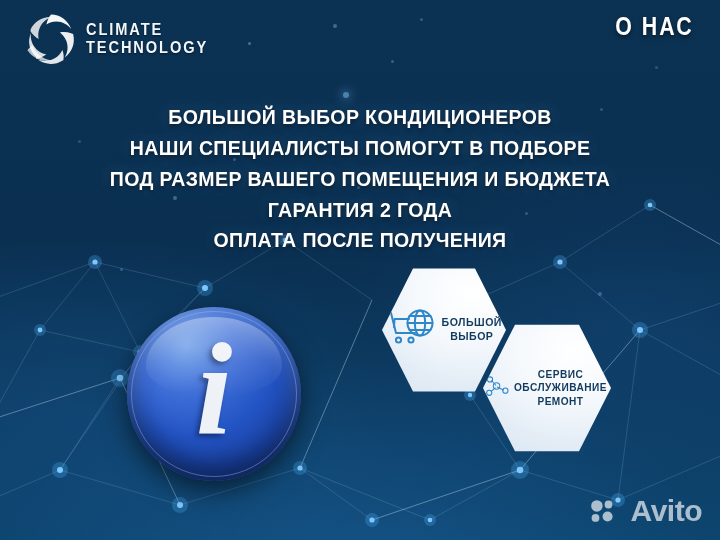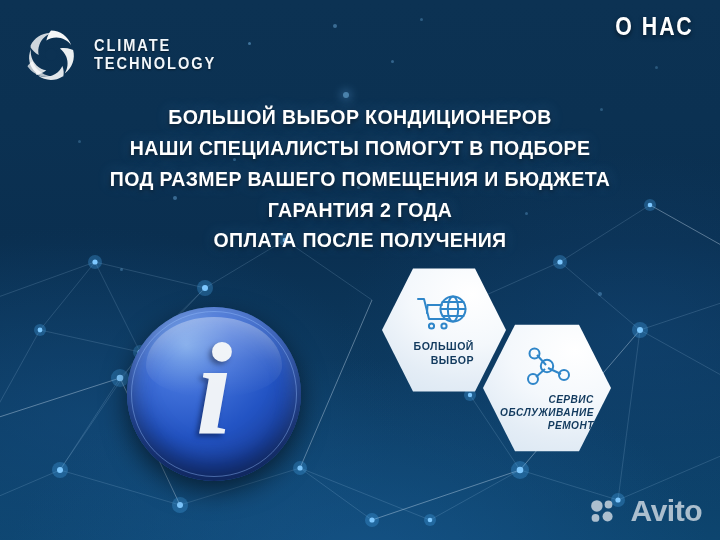--- a/index.html
+++ b/index.html
@@ -22,22 +22,22 @@
   .netsvg{position:absolute;inset:0;width:720px;height:540px;}
   .nline{stroke:#bfe2ff;stroke-width:0.7;opacity:0.22;}
   .nline.bright{stroke:#dff0ff;stroke-width:1.0;opacity:0.36;}
   .nnode{fill:#7ec8ff;}
   .nglow{fill:#4aa8ee;opacity:0.30;}
 
   .bokeh{position:absolute;border-radius:50%;background:#7fc4f5;pointer-events:none;}
 
   
   .logo-wrap{
-    position:absolute;left:22px;top:24px;height:62px;
-    display:flex;align-items:center;gap:14px;
+    position:absolute;left:22px;top:8px;height:62px;
+    display:flex;align-items:center;gap:6px;
   }
   .logo-mark{width:58px;height:58px;flex:none;}
   .logo-text{
     display:flex;flex-direction:column;justify-content:center;
     color:#f2f7fb;letter-spacing:2.2px;line-height:1.08;
   }
   .logo-text .l1,.logo-text .l2{
     font-size:17px;font-weight:700;
     font-family:"Liberation Sans Narrow","Liberation Sans",sans-serif;
     transform:scaleX(0.86);transform-origin:left center;
@@ -94,34 +94,34 @@
     text-shadow:-3px 3px 5px rgba(10,26,70,.60);
     user-select:none;
   }
 
   
   .hex{
     position:absolute;
     clip-path:polygon(25% 2%, 75% 2%, 100% 50%, 75% 98%, 25% 98%, 0% 50%);
     background:
       radial-gradient(ellipse 120% 95% at 72% 22%, #ffffff 0%, #f4f8fc 42%, #e4edf6 72%, #d9e6f2 100%);
-    display:flex;flex-direction:column;align-items:center;justify-content:center;
+    display:flex;flex-direction:row;align-items:center;justify-content:center;
     box-shadow:0 6px 18px rgba(0,0,0,.45);
-    text-align:right;
+    text-align:center;
   }
   .hex .ic{display:block;margin-bottom:5px;}
   .hex .cap{
     color:#123a5e;font-weight:700;line-height:1.2;letter-spacing:0.5px;
     font-family:"Liberation Sans Narrow","Liberation Sans",sans-serif;
     transform:scaleX(0.92);
   }
 
   #hex-choice{ left:382px; top:266px; width:124px; height:128px; }
   #hex-choice .cap{font-size:11.5px;}
-  #hex-service{ left:483px; top:322px; width:128px; height:132px;font-style:italic; }
+  #hex-service{ left:483px; top:322px; width:128px; height:132px; }
   #hex-service .cap{font-size:11px;}
   #hex-warranty{ left:378px; top:388px; width:124px; height:126px; }
   #hex-warranty .cap{font-size:11.5px;}
 
   
   .avito{
     position:absolute;right:18px;bottom:14px;
     display:flex;align-items:center;gap:16px;opacity:.72;
   }
   .avito .mark{width:26px;height:26px;flex:none;}

